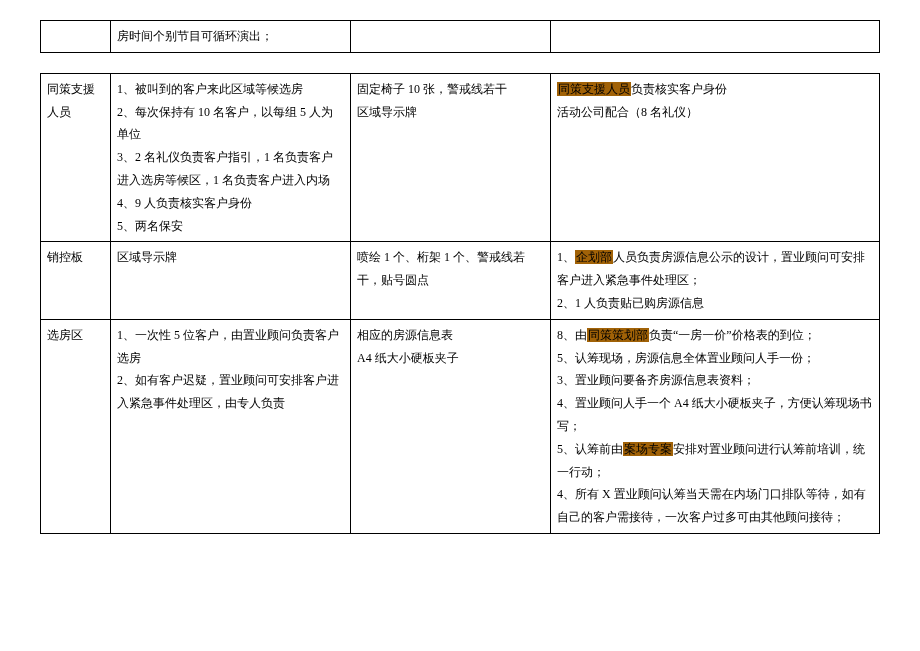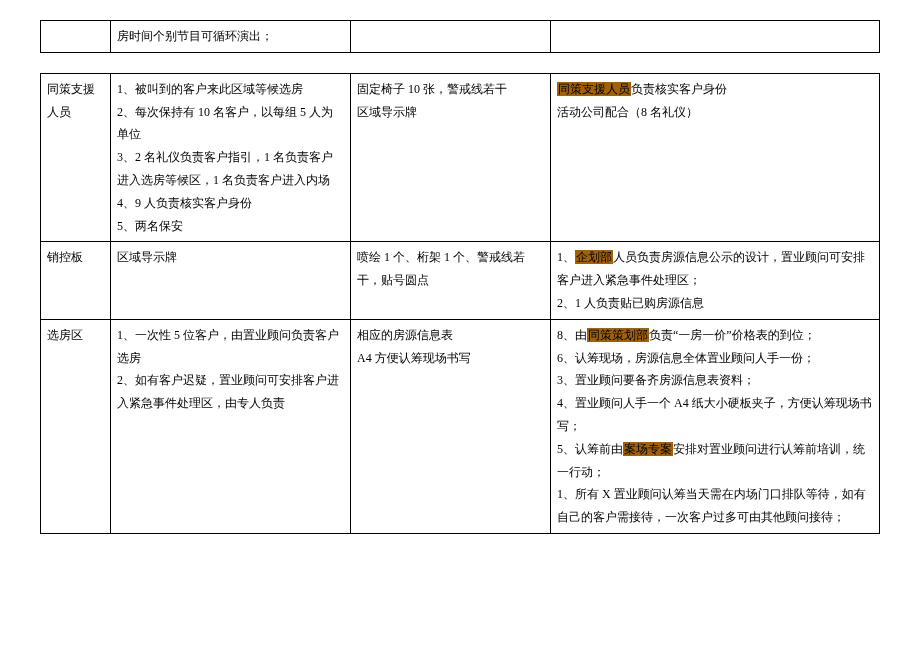--- a/index.html
+++ b/index.html
@@ -103,25 +103,25 @@
         </td>
       </tr>
       <tr>
         <td>选房区</td>
         <td>
           <span class="line">1、一次性 5 位客户，由置业顾问负责客户选房</span>
           <span class="line">2、如有客户迟疑，置业顾问可安排客户进入紧急事件处理区，由专人负责</span>
         </td>
         <td>
           <span class="line">相应的房源信息表</span>
-          <span class="line">A4 方便认筹现场书写</span>
+          <span class="line">A4 纸大小硬板夹子</span>
         </td>
         <td>
           <span class="line"><span>8、由</span><span class="hl">同策策划部</span><span>负责“一房一价”价格表的到位；</span></span>
-          <span class="line"><span>6、认筹现场，房源信息全体置业顾问人手一份；</span></span>
+          <span class="line"><span>5、认筹现场，房源信息全体置业顾问人手一份；</span></span>
           <span class="line"><span>3、置业顾问要备齐房源信息表资料；</span></span>
           <span class="line"><span>4、置业顾问人手一个 A4 纸大小硬板夹子，方便认筹现场书写；</span></span>
           <span class="line"><span>5、认筹前由</span><span class="hl">案场专案</span><span>安排对置业顾问进行认筹前培训，统一行动；</span></span>
-          <span class="line"><span>1、所有 X 置业顾问认筹当天需在内场门口排队等待，如有自己的客户需接待，一次客户过多可由其他顾问接待；</span></span>
+          <span class="line"><span>4、所有 X 置业顾问认筹当天需在内场门口排队等待，如有自己的客户需接待，一次客户过多可由其他顾问接待；</span></span>
         </td>
       </tr>
     </tbody>
 </table>
 
 </body></html>

